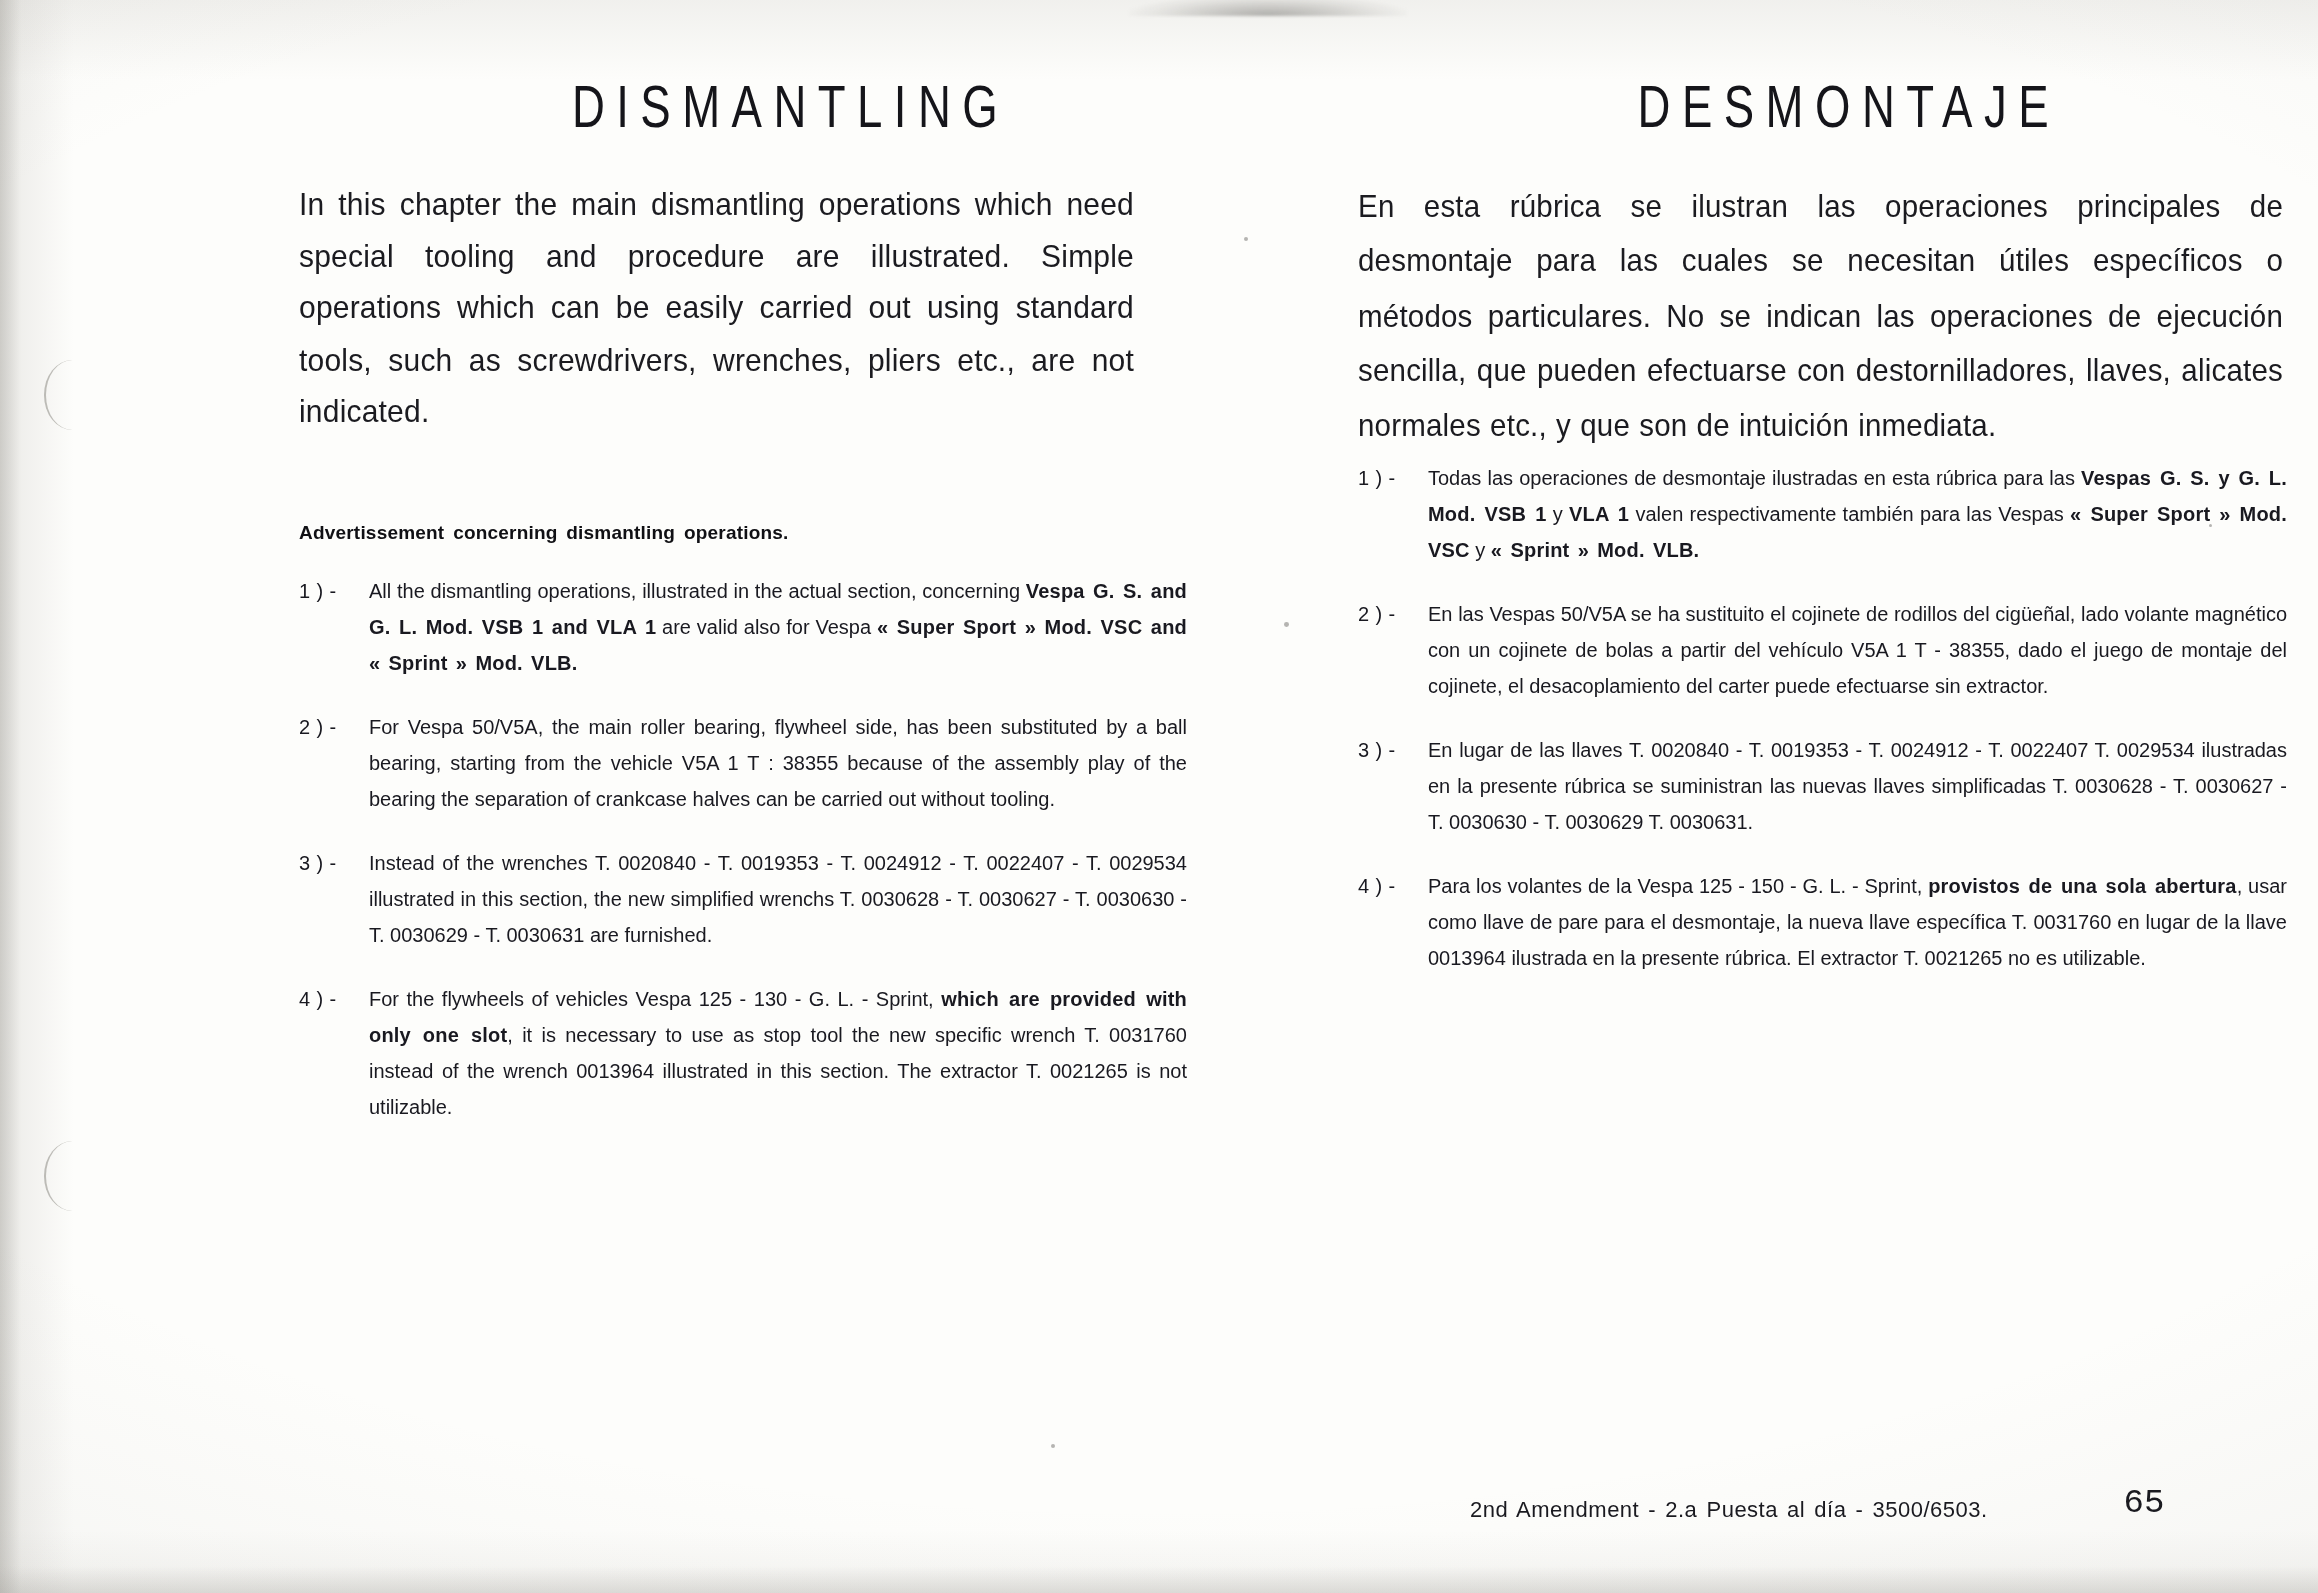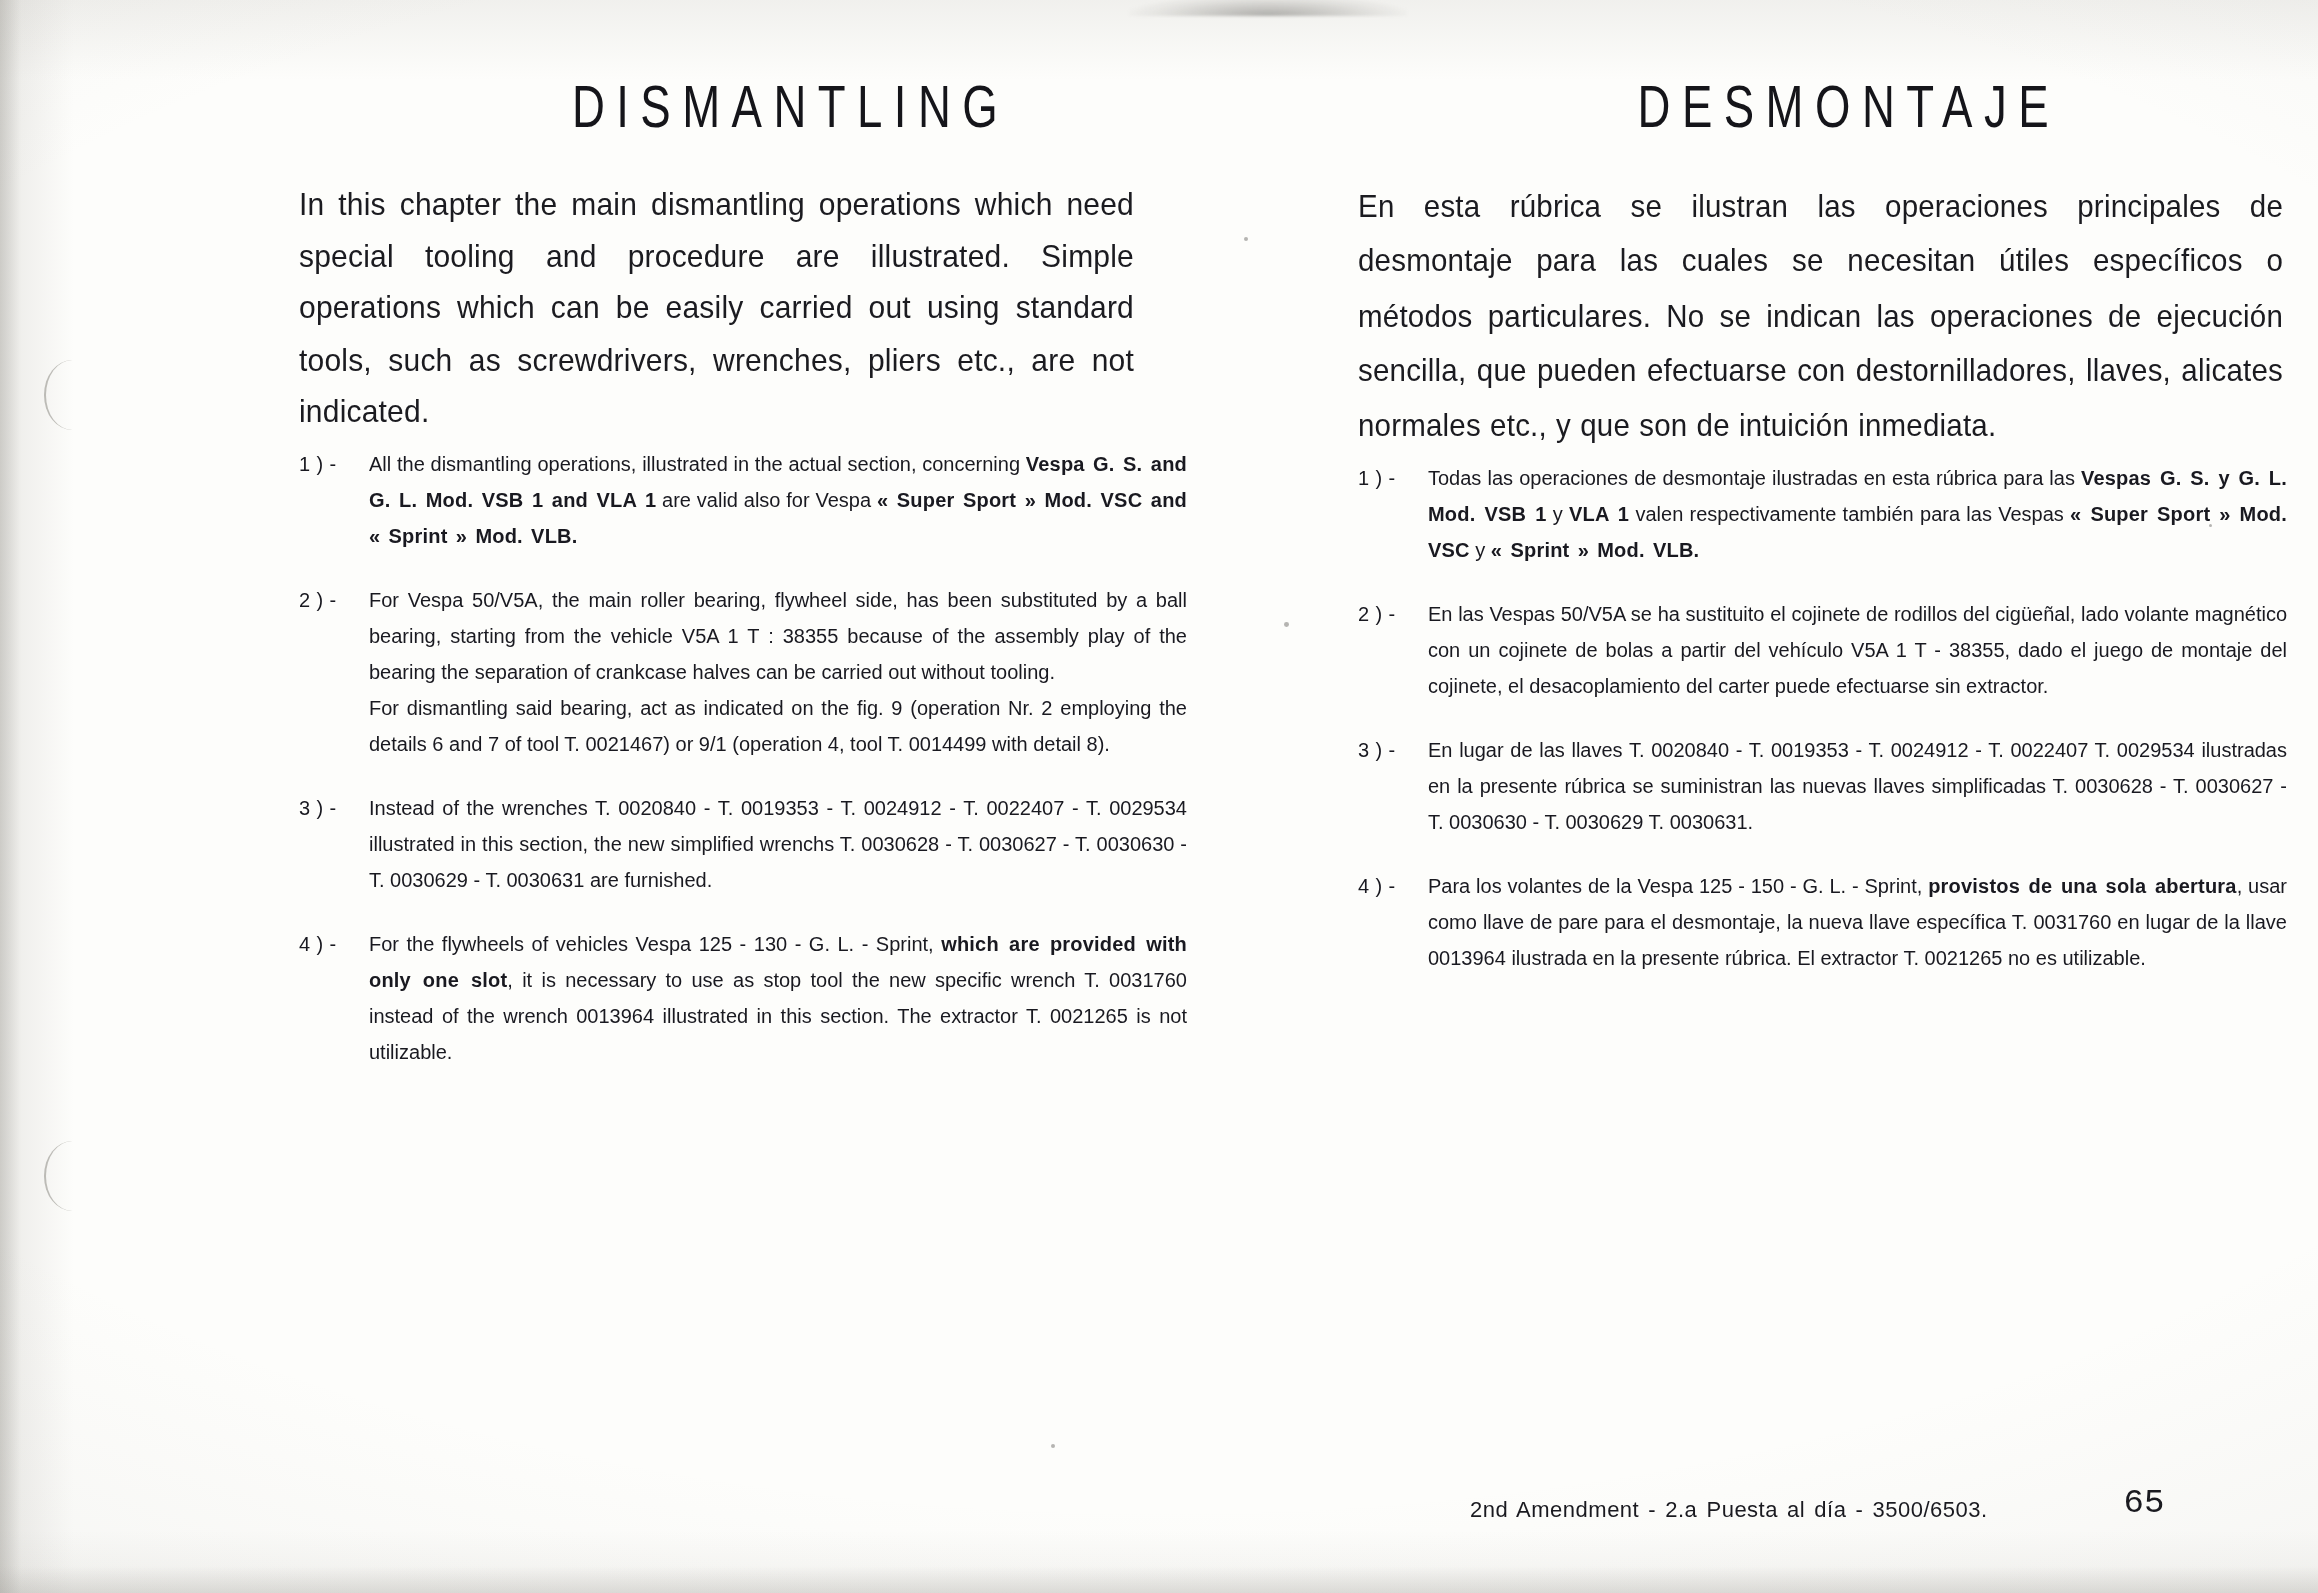--- a/index.html
+++ b/index.html
@@ -190,33 +190,33 @@
   <div class="speck" style="left:1051px; top:1444px; width:4.1px; height:4.1px;"></div>
   <div class="speck" style="left:2209px; top:524px; width:3.3px; height:3.3px;"></div>
 
   <div class="columns">
 
     <div class="col col-en">
       <h1 class="chapter-title">DISMANTLING</h1>
 
       <p class="intro">In this chapter the main dismantling operations which need special tooling and procedure are illustrated. Simple operations which can be easily carried out using standard tools, such as screwdrivers, wrenches, pliers etc., are not indicated.</p>
 
+      <p class="notice-heading">Advertissement concerning dismantling operations.</p>
 
       <ol class="notes">
           <li>
             <span class="note-marker">1 ) -</span>
             <span class="note-body">
               <p><span>All the dismantling operations, illustrated in the actual section, concerning </span><b>Vespa G. S. and G. L. Mod. VSB 1 and VLA 1</b><span> are valid also for Vespa </span><b>« Super Sport » Mod. VSC and « Sprint » Mod. VLB.</b></p>
             </span>
           </li>
           <li>
             <span class="note-marker">2 ) -</span>
             <span class="note-body">
               <p><span>For Vespa 50/V5A, the main roller bearing, flywheel side, has been substituted by a ball bearing, starting from the vehicle V5A 1 T : 38355 because of the assembly play of the bearing the separation of crankcase halves can be carried out without tooling.</span></p>
-              <p><span>For dismantling said bearing, act as indicated on the fig. 9 (operation Nr. 2 employing the details 6 and 7 of tool T. 0021467) or 9/1 (operation 4, tool T. 0014499 with detail 8).</span></p>
             </span>
           </li>
           <li>
             <span class="note-marker">3 ) -</span>
             <span class="note-body">
               <p><span>Instead of the wrenches T. 0020840 - T. 0019353 - T. 0024912 - T. 0022407 - T. 0029534 illustrated in this section, the new simplified wrenchs T. 0030628 - T. 0030627 - T. 0030630 - T. 0030629 - T. 0030631 are furnished.</span></p>
             </span>
           </li>
           <li>
             <span class="note-marker">4 ) -</span>

